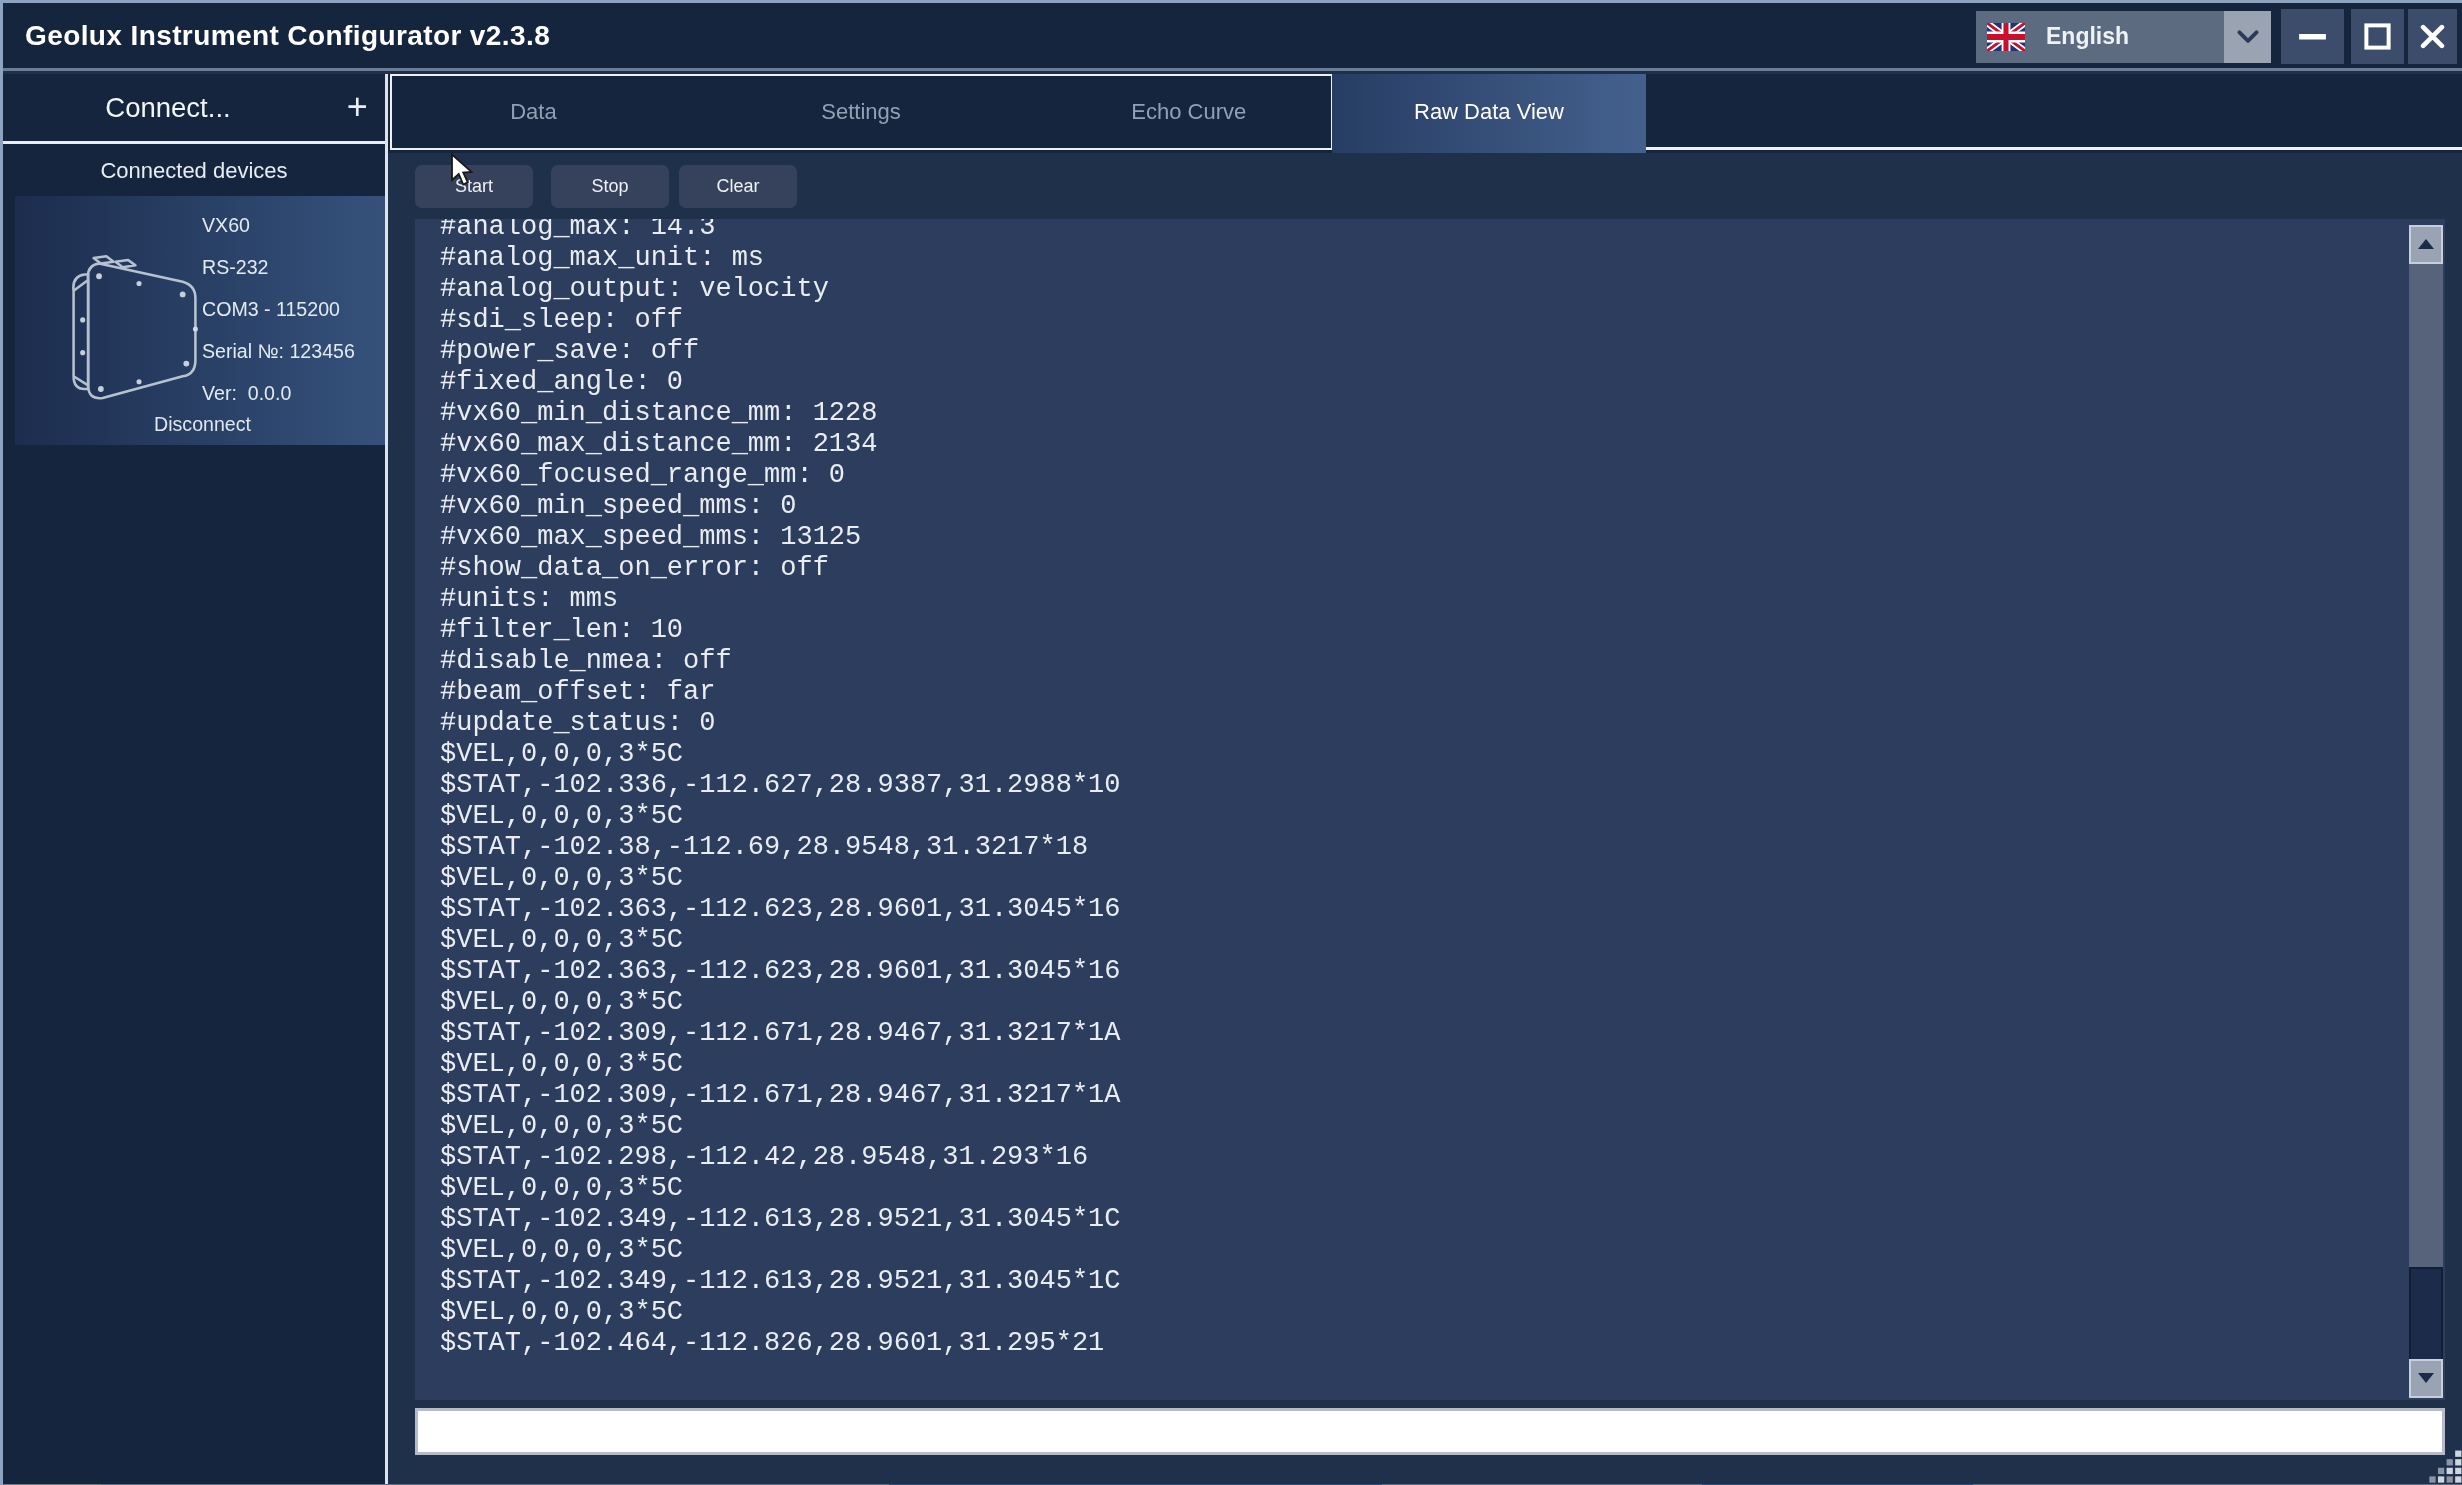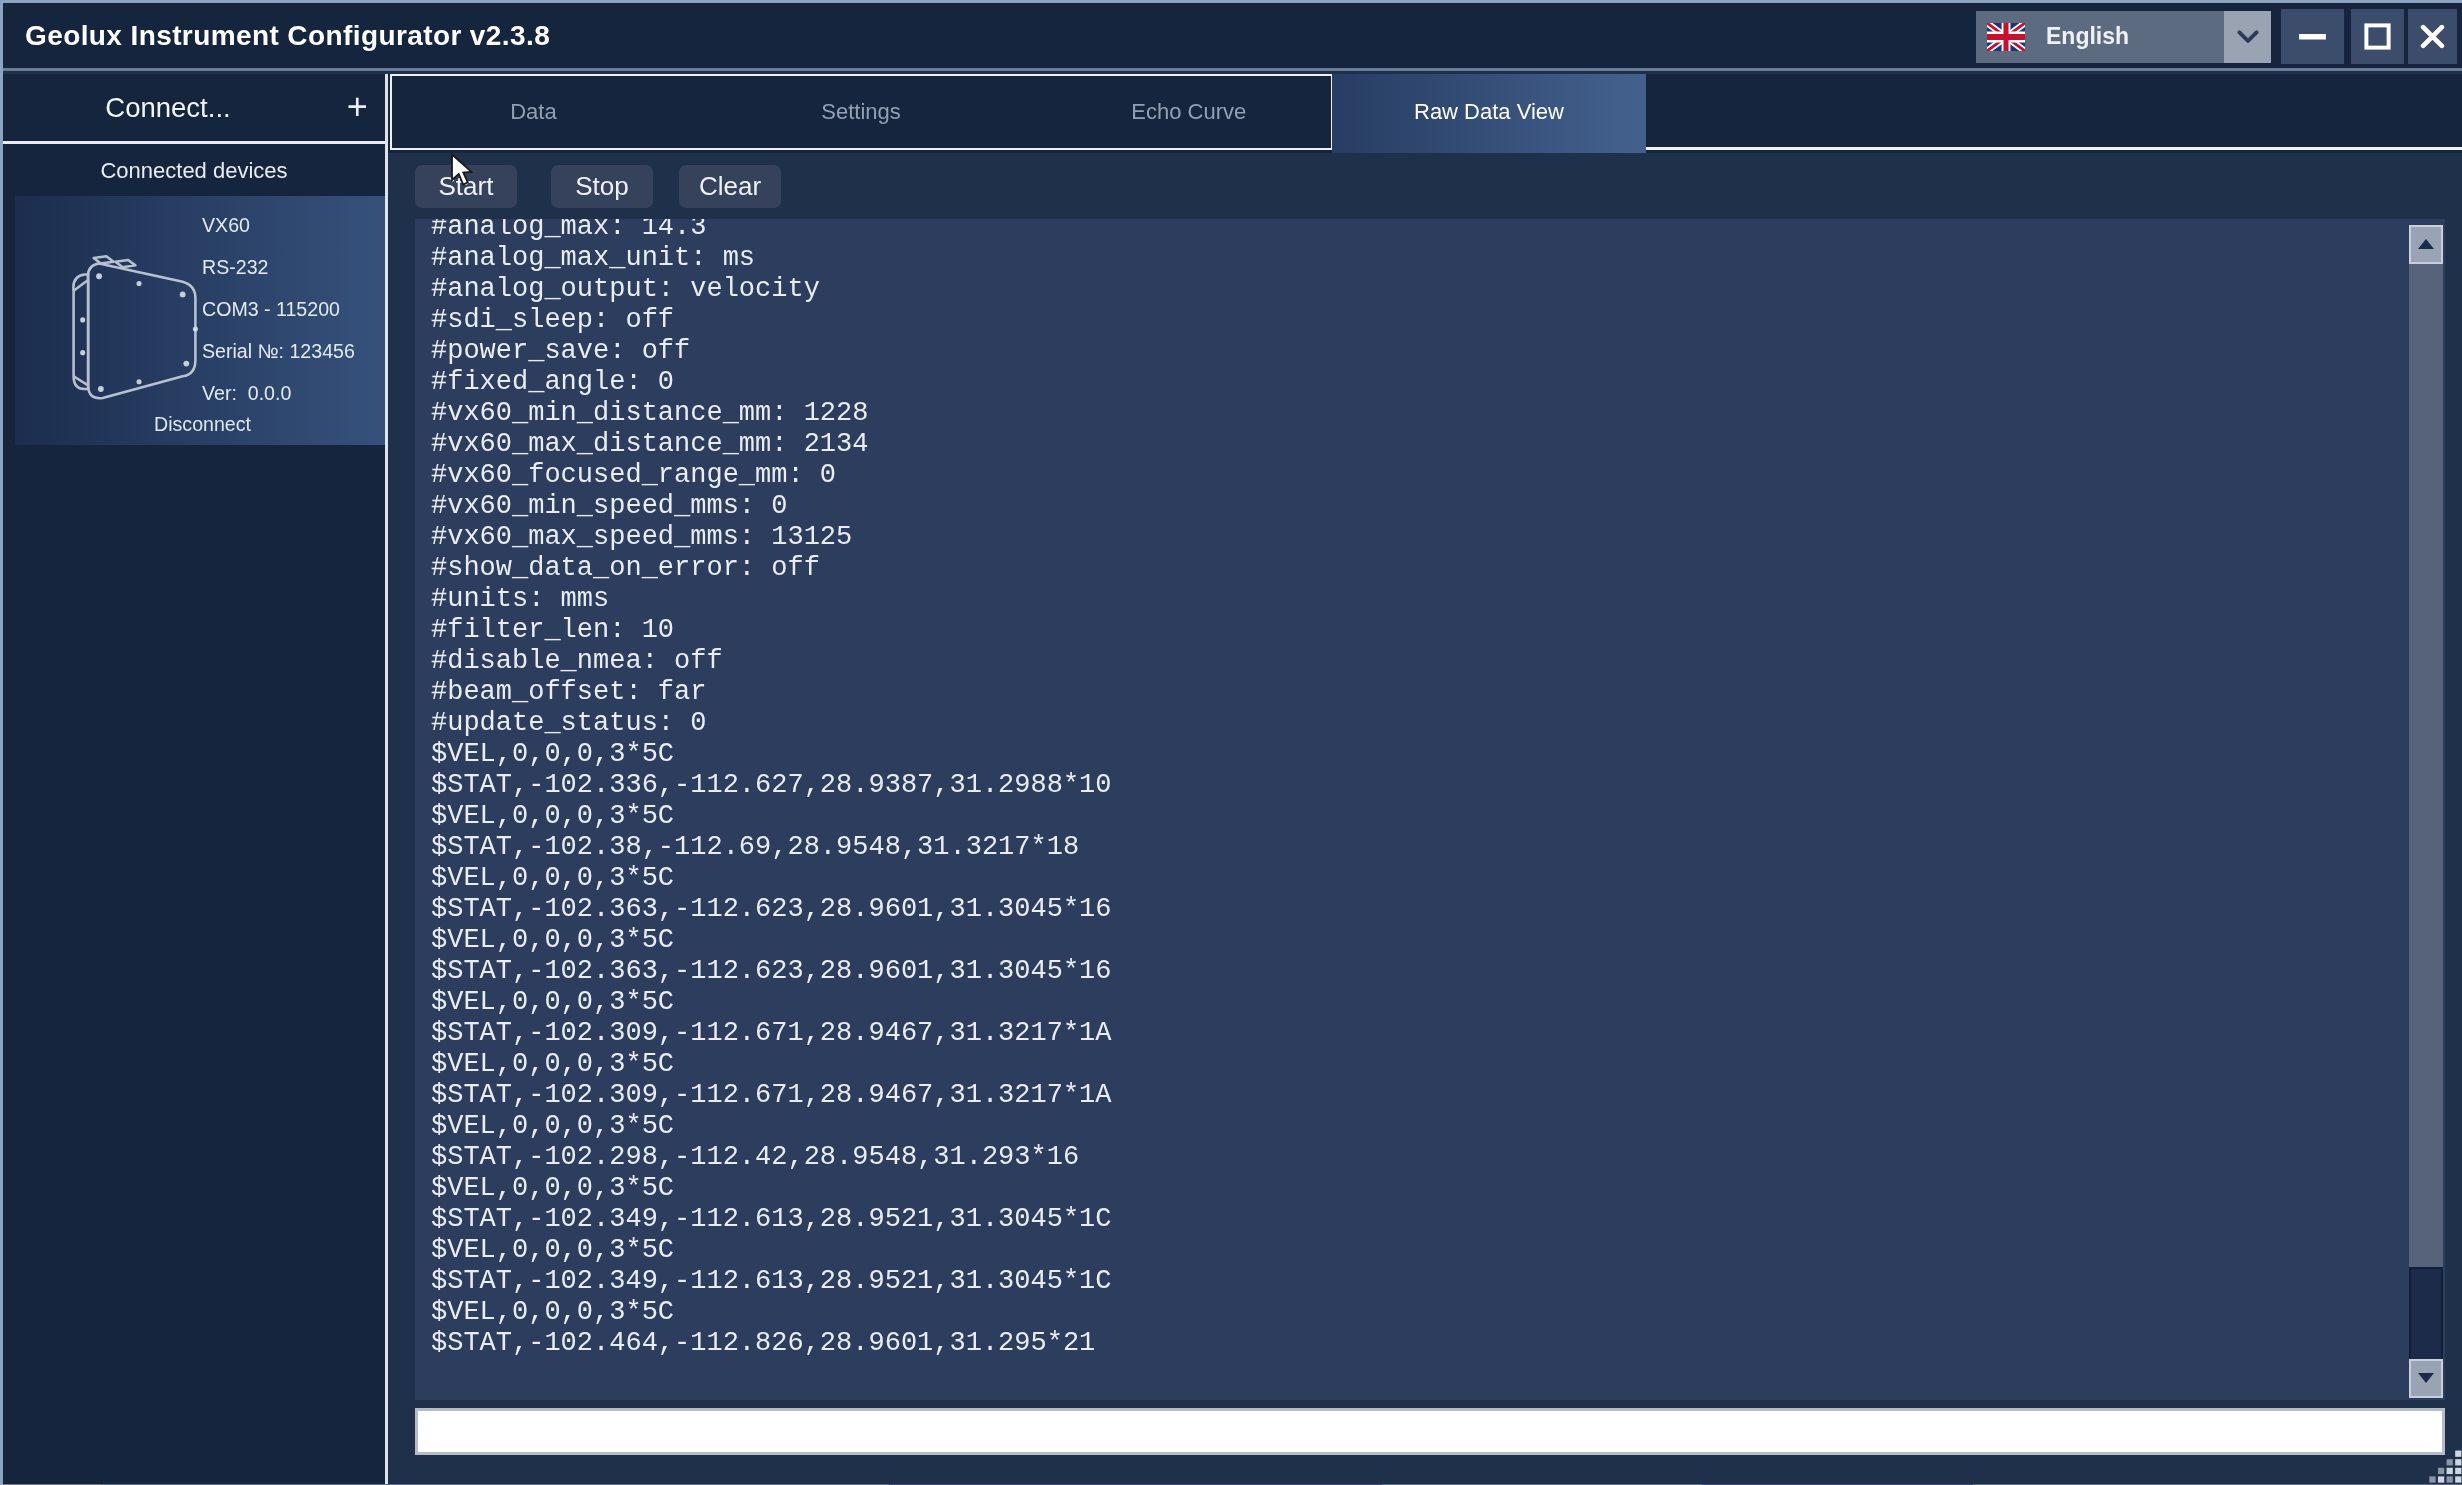--- a/index.html
+++ b/index.html
@@ -38,27 +38,27 @@
   .disconnect { position:absolute; left:0; bottom:9.4px; width:375px; text-align:center; color:#dfe6ee; font-size:19.6px; cursor:default; }
 
   
   .tabstrip { position:absolute; left:0; top:0; width:2078px; height:79px; background:#16253e; }
   .tabs-box { position:absolute; left:1.6px; top:0; width:943px; height:76px; border:2.4px solid #eef0f3; display:flex;gap:44px; }
   .tab { flex:1; text-align:center; line-height:71px; color:#93a0b4; font-size:22px; cursor:default; }
   .tab-active { position:absolute; left:944px; top:0; width:314px; height:79px; line-height:75px; text-align:center; color:#ffffff; font-size:22px; background:linear-gradient(90deg,#273d63 0%,#44618e 100%); cursor:default; }
   .tabstrip-rest { position:absolute; left:1258px; top:0; width:819px; height:76px; border-bottom:3.1px solid #eef0f3; border-right:3.1px solid #eef0f3; }
 
   
-  .toolbtn { position:absolute; top:91px; width:102px; height:43px; background:#36425c; border:none; border-radius:7px; color:#eef1f6; font-size:26px; font-family:"Liberation Sans",sans-serif; cursor:default; }
+  .toolbtn { position:absolute; top:91px; width:118px; height:43px; background:#36425c; border:none; border-radius:7px; color:#eef1f6; font-size:18px; font-family:"Liberation Sans",sans-serif; cursor:default; }
   .btn-start { left:27px; } .btn-stop { left:163px; } .btn-clear { left:291px;border-radius:7px; }
   .cursor-icon { position:absolute; left:61px; top:79px; width:36px; height:36px; pointer-events:none; z-index:5; }
 
   
   .raw-panel { position:absolute; left:27px; top:145px; width:2030px; height:1181px; background:#2d3d5d; overflow:hidden; }
-  .raw-lines { margin-top:-7px; padding-left:16px; overflow:hidden; height:1188px; }
+  .raw-lines { margin-top:-7px; padding-left:25px; overflow:hidden; height:1188px; }
   .raw-line { height:31px; line-height:31px; white-space:pre; color:#e9edf3; font-family:"Liberation Mono", monospace; font-size:27px; }
 
   .vscrollbar { position:absolute; left:1994px; top:5.5px; width:34px; height:1173px; background:#57637b; }
   .sb-btn { position:absolute; left:0; width:34px; height:39px; background:#9aa3b3; border:2.4px solid #c9cfda; display:flex; align-items:center; justify-content:center; }
   .sb-up { top:0; } .sb-down { bottom:0; }
   .sb-tri-up { width:0; height:0; border-left:8.6px solid transparent; border-right:8.6px solid transparent; border-bottom:10.2px solid #1b2b49; }
   .sb-tri-down { width:0; height:0; border-left:8.6px solid transparent; border-right:8.6px solid transparent; border-top:10.2px solid #1b2b49; }
   .sb-thumb { position:absolute; left:0; top:1042px; width:34px; height:94px; background:#1b2b49; border:2.4px solid #101f38; }
 
   

